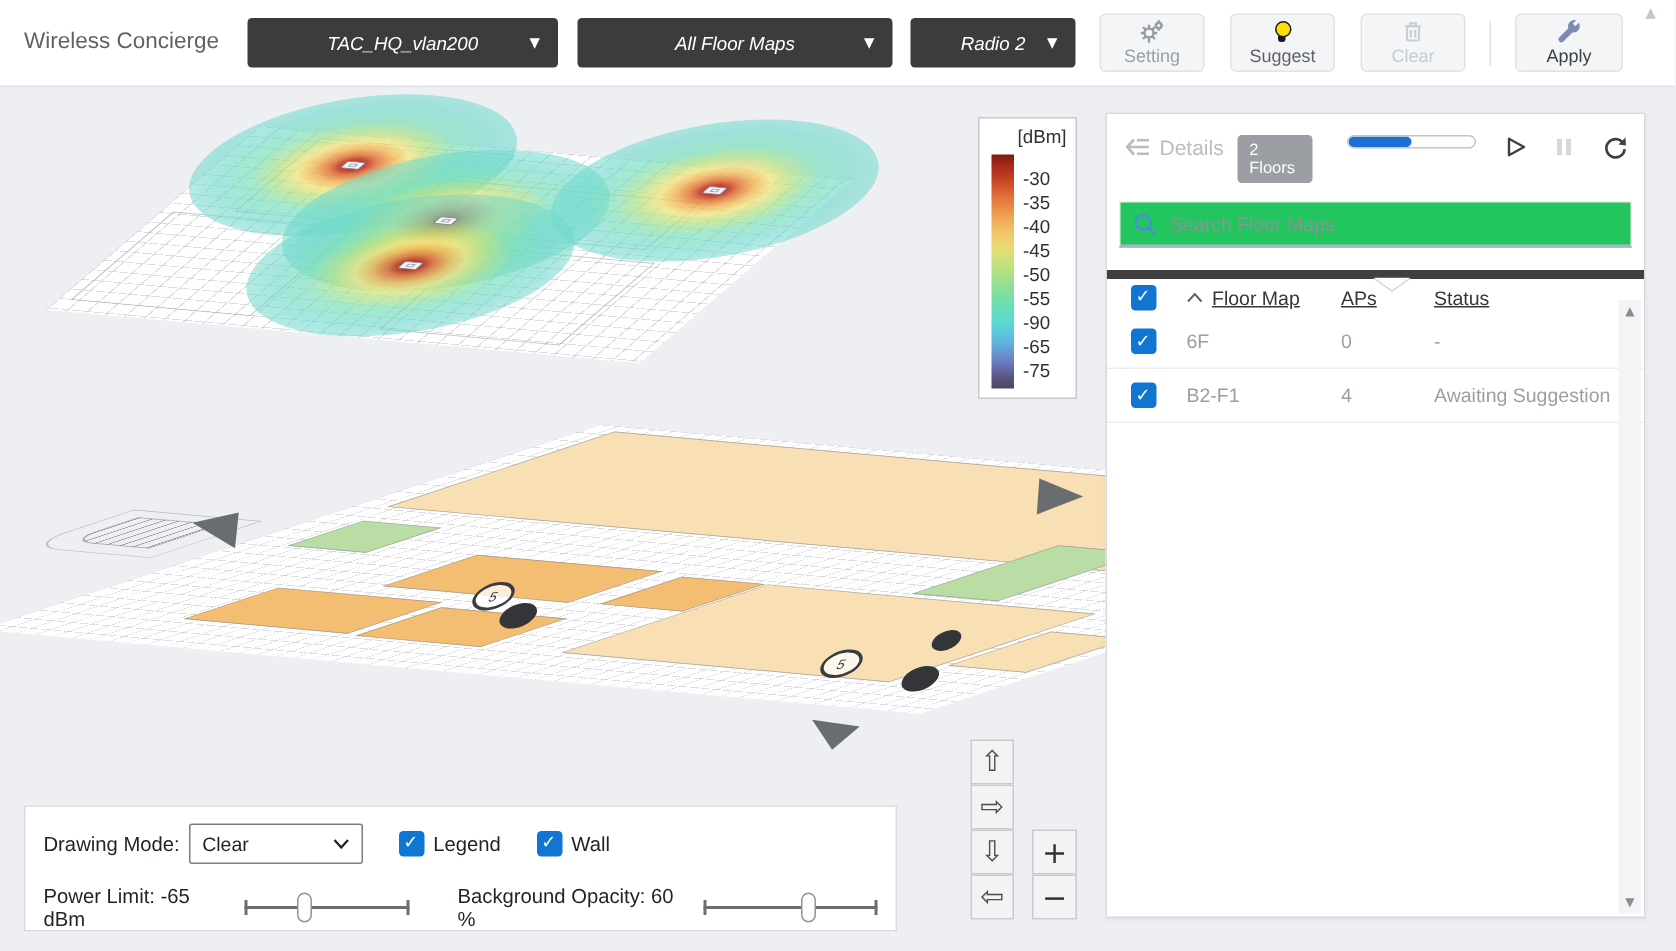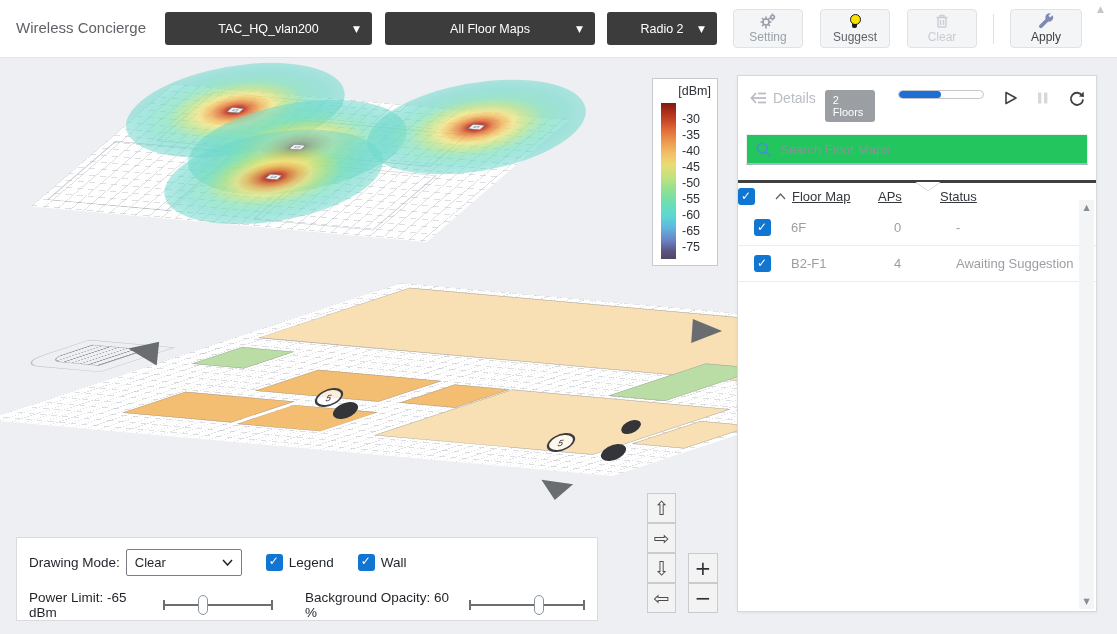--- a/index.html
+++ b/index.html
@@ -4,21 +4,21 @@
 <style>
   * { margin:0; padding:0; box-sizing:border-box; }
   html,body { width:1117px; height:634px; overflow:hidden; }
   body { font-family:"Liberation Sans", sans-serif; background:#edeff2; position:relative; }
   .glyph { font-family:"DejaVu Sans", sans-serif; }
 
   
   #header { position:absolute; left:0; top:0; width:1117px; height:58px; background:#fff; border-bottom:1px solid #e2e4e7; z-index:40; }
   .app-title { position:absolute; left:16px; top:19px; font-size:15px; color:#5f6368; }
   .dark-dd { position:absolute; top:12px; height:33px; background:#3c3c3d; color:#fff; border-radius:3px;
-             display:flex; align-items:center; justify-content:center; font-size:12.5px; cursor:pointer; }
+             display:flex; align-items:center; justify-content:center; font-size:12.5px; cursor:pointer;font-style:italic; }
   .dark-dd .dd-arrow { position:absolute; right:12px; font-size:9px; color:#fff; }
   #dd-network { left:165px; width:207px; }
   #dd-floors  { left:385px; width:210px; }
   #dd-radio   { left:607px; width:110px; }
   .tool-btn { position:absolute; top:9px; width:70px; height:39px; background:#f4f5f6; border:1px solid #e0e2e6; border-radius:4px;
               display:flex; flex-direction:column; align-items:center; justify-content:center; gap:1px; cursor:pointer; }
   .tool-btn .lbl { font-size:12px; color:#5f6368; }
   .tool-btn.dim .lbl { color:#9aa0a8; }
   .tool-btn.disabled .lbl { color:#c7ccd4; }
   #btn-setting { left:733px; } #btn-suggest { left:820px; } #btn-clear { left:907px; } #btn-apply { left:1010px; width:72px; }
@@ -69,21 +69,21 @@
   #panel { position:absolute; left:737px; top:17px; width:360px; height:537px; background:#fff; border:1px solid #d6d9dc; box-shadow:0 1px 3px rgba(0,0,0,.06); z-index:20; }
   .panel-head { display:flex; align-items:flex-start; gap:9px; padding:14px 10px 10px 12px; }
   .back-link { display:flex; align-items:center; gap:5px; color:#b9bdc2; font-size:14px; cursor:pointer; }
   .floors-badge { background:#9b9ea2; color:#fff; font-size:11px; font-weight:normal; padding:4px 8px; border-radius:3px; }
   .progress { width:100px; height:9px; border:1px solid #c3c6ca; border-radius:5px; background:#fdfdfd; margin-left:14px; overflow:hidden; }
   .progress-fill { height:100%; background:#1f6ed4; border-radius:5px; }
   .panel-ctl { margin-left:10px; cursor:pointer; display:flex; align-items:center; }
   .search-wrap { margin:2px 8px 0 8px; height:31px; background:#22c55e; border:1px solid #eceef0; border-bottom:2px solid #a3b8c6; display:flex; align-items:center; padding:0 8px; gap:8px; }
   .search-wrap input { border:none; outline:none; background:transparent; font-size:13px; color:#3c4043; width:280px; font-family:"Liberation Sans",sans-serif; }
   .search-wrap input::placeholder { color:#8d9298; opacity:1; }
-  .thead { position:relative; margin-top:15px; border-top:3px solid #404040; height:30px; display:grid; grid-template-columns:37px 17px 86px 62px auto; align-items:center; }
+  .thead { position:relative; margin-top:15px; border-top:6px solid #404040; height:30px; display:grid; grid-template-columns:37px 17px 86px 62px auto; align-items:center; padding-left:16px; }
   .notch { position:absolute; top:-1px; left:178px; width:24px; height:10px; }
   .col-label { font-size:13px; color:#33373c; text-decoration:underline; cursor:pointer; }
   .trow { height:36px; display:grid; grid-template-columns:37px 103px 62px auto; align-items:center; padding-left:16px; border-bottom:1px solid #ededef; font-size:13px; color:#9b9fa4; cursor:pointer; }
   .checkbox { width:17px; height:17px; background:#1176d2; border-radius:3px; position:relative; cursor:pointer; }
   .checkbox::after { content:'✓'; font-family:"DejaVu Sans",sans-serif; position:absolute; left:3px; top:0.5px; color:#fff; font-size:12px; font-weight:bold; }
   .vscroll { position:absolute; right:2px; top:124px; bottom:2px; width:15px; background:#f3f4f6; }
   .vscroll .sarrow { position:absolute; left:0; width:100%; text-align:center; font-size:8px; color:#8a8d90; cursor:pointer; }
 
   
   #draw-panel { position:absolute; left:16px; top:479px; width:582px; height:84px; background:#fff; border:1px solid #d9dbde; z-index:10; padding:10px 12px 0 12px; }
@@ -209,21 +209,21 @@
     <div class="legend-title">[dBm]</div>
     <div class="legend-body">
       <div class="legend-bar"></div>
       <div class="legend-ticks">
         <span>-30</span>
         <span>-35</span>
         <span>-40</span>
         <span>-45</span>
         <span>-50</span>
         <span>-55</span>
-        <span>-60</span>
+        <span>-90</span>
         <span>-65</span>
         <span>-75</span>
       </div>
     </div>
   </div>
 
   <div id="panel">
     <div class="panel-head">
       <div class="back-link">
         <svg width="18" height="14" viewBox="0 0 18 14">

